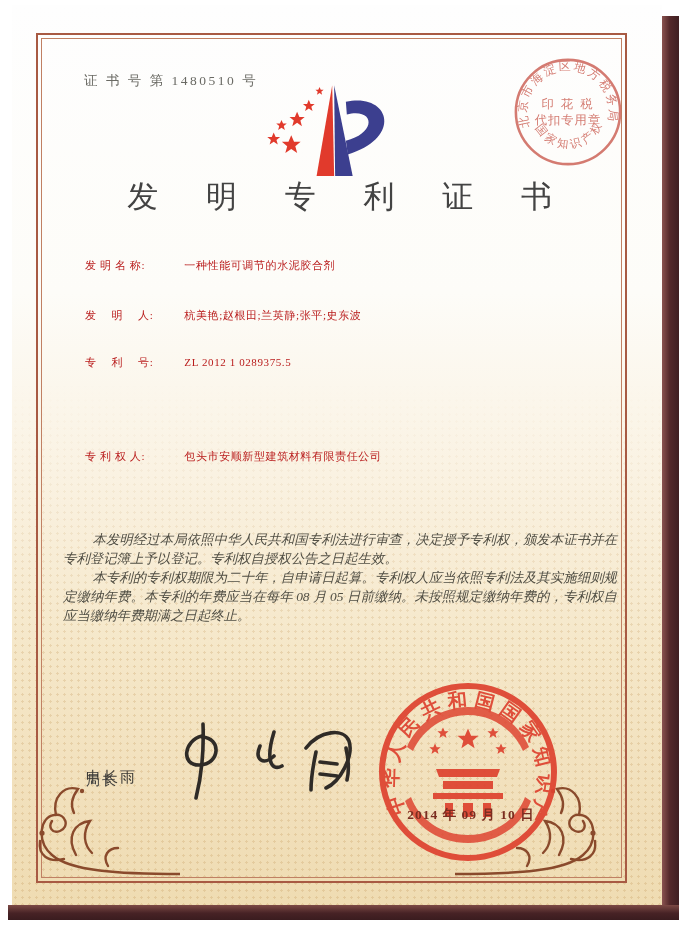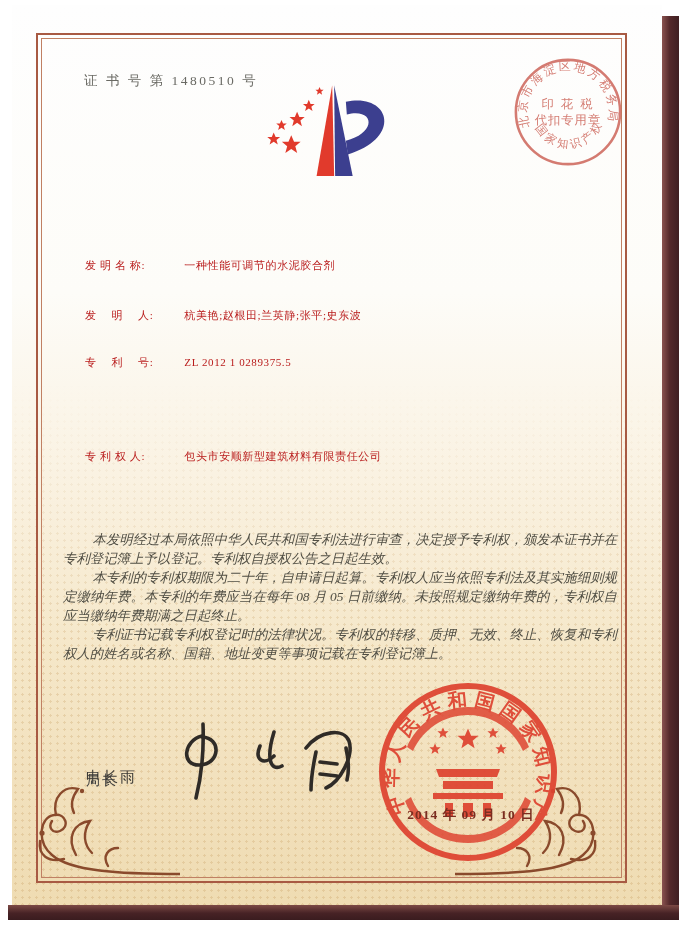--- a/index.html
+++ b/index.html
@@ -61,20 +61,21 @@
     <polygon points="74,5 75,98 93,98" fill="#3c3f8f"></polygon>
     <polygon points="72,5 56,98 74,98" fill="#e13a2c"></polygon>
     <use href="#st" transform="translate(59,11) scale(0.7)" fill="#e13a2c"></use>
     <use href="#st" transform="translate(48,26) scale(1.0)" fill="#e13a2c"></use>
     <use href="#st" transform="translate(36,40) scale(1.3)" fill="#e13a2c"></use>
     <use href="#st" transform="translate(20,46) scale(0.9)" fill="#e13a2c"></use>
     <use href="#st" transform="translate(12,60) scale(1.1)" fill="#e13a2c"></use>
     <use href="#st" transform="translate(30,66) scale(1.6)" fill="#e13a2c"></use>
   </svg>
 
+  <div class="txt title">发 明 专 利 证 书</div>
 
   <div class="txt field" style="top:258px">
     <span class="lab">发 明 名 称:</span>
     <span>一种性能可调节的水泥胶合剂</span>
   </div>
   <div class="txt field" style="top:308px">
     <span class="lab">发　 明　 人:</span>
     <span>杭美艳;赵根田;兰英静;张平;史东波</span>
   </div>
   <div class="txt field" style="top:355px">
@@ -82,21 +83,20 @@
     <span>ZL 2012 1 0289375.5</span>
   </div>
   <div class="txt field" style="top:449px">
     <span class="lab">专 利 权 人:</span>
     <span>包头市安顺新型建筑材料有限责任公司</span>
   </div>
 
   <div class="txt body-text">
     <p>本发明经过本局依照中华人民共和国专利法进行审查，决定授予专利权，颁发本证书并在专利登记簿上予以登记。专利权自授权公告之日起生效。</p>
     <p>本专利的专利权期限为二十年，自申请日起算。专利权人应当依照专利法及其实施细则规定缴纳年费。本专利的年费应当在每年 08 月 05 日前缴纳。未按照规定缴纳年费的，专利权自应当缴纳年费期满之日起终止。</p>
-    <p>专利证书记载专利权登记时的法律状况。专利权的转移、质押、无效、终止、恢复和专利权人的姓名或名称、国籍、地址变更等事项记载在专利登记簿上。</p>
   </div>
 
   <div class="txt sig-title">局长</div>
   <div class="txt sig-name">申长雨</div>
   <svg class="sig-hand" width="210" height="96" viewBox="0 0 210 96">
     <g fill="none" stroke="#2f2b27" stroke-width="3.6" stroke-linecap="round">
       <path d="M34,28 C16,32 12,58 32,57 C52,56 54,30 34,29"></path>
       <path d="M35,16 C36,42 33,70 28,90"></path>
       <path d="M92,38 C86,52 96,58 106,48"></path>
       <path d="M106,24 C98,50 102,64 114,58"></path>

